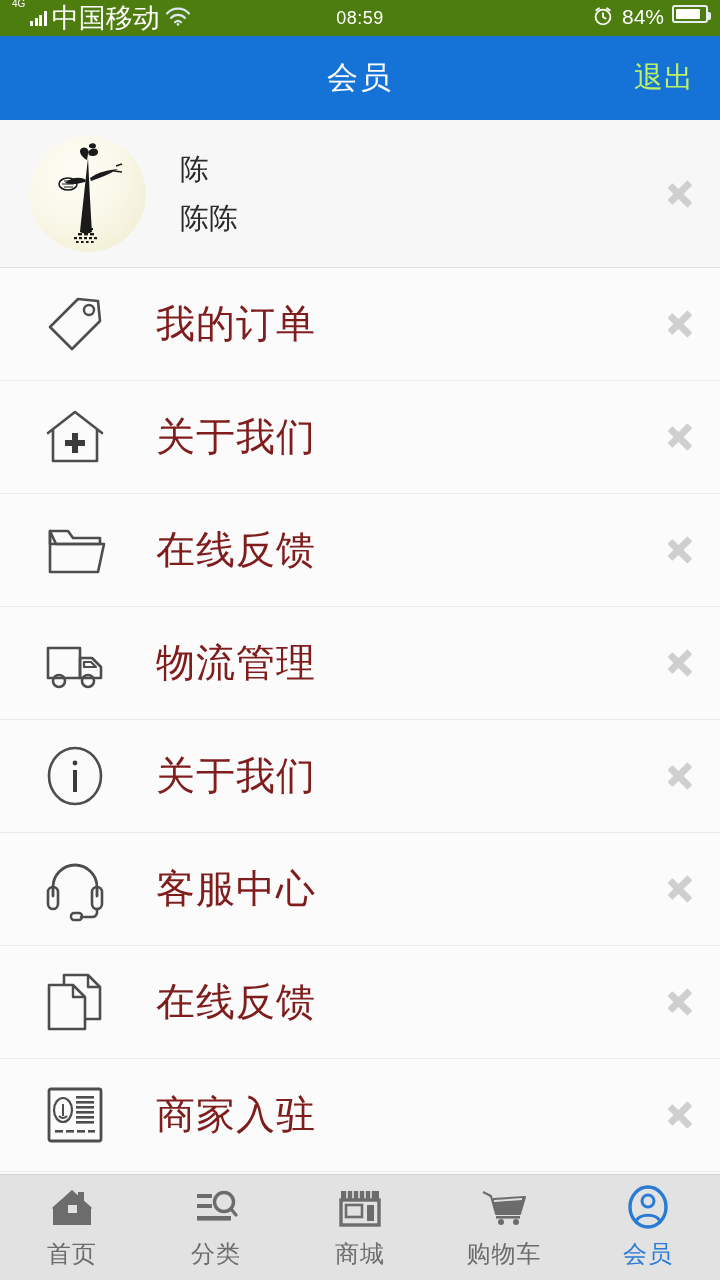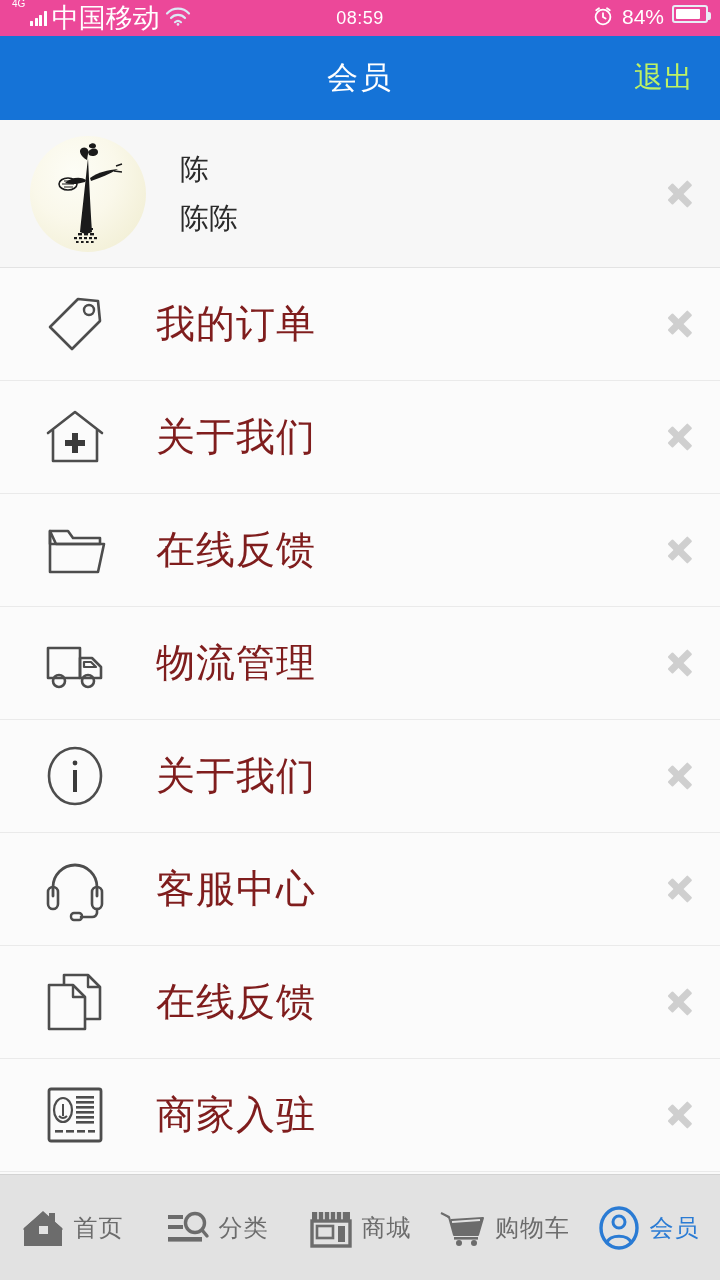--- a/index.html
+++ b/index.html
@@ -7,21 +7,21 @@
   body {
     font-family:"Liberation Sans","DejaVu Sans",sans-serif;
     background:#f7f7f7;
     overflow:hidden;
     -webkit-font-smoothing:antialiased;
   }
   .phone { position:relative; width:720px; height:1280px; background:#fafafa; display:flex; flex-direction:column; }
 
   
   .statusbar {
-    height:36px; background:#ec4899; color:#fff;
+    height:36px; background:#4d7c0f; color:#fff;
     display:flex; align-items:center; padding:0 12px;
     font-size:21px; position:relative; flex:none;
   }
   .sb-left { display:flex; align-items:center; gap:5px; }
   .sb-right { display:flex; align-items:flex-start; gap:8px; margin-left:auto; }
   .sb-center {
     position:absolute; left:0; right:0; top:0; bottom:0;
     display:flex; align-items:center; justify-content:center;
     font-size:18px; letter-spacing:.5px; pointer-events:none;
   }
@@ -97,21 +97,21 @@
   .m-icon { width:70px; height:70px; flex:none; display:flex; align-items:center; justify-content:center; }
   .m-icon svg { display:block; }
   .m-label { margin-left:46px; font-size:39px; color:#7f1d1d; letter-spacing:1px; }
 
   
   .tabbar {
     height:106px; flex:none; background:#e2e2e2;
     display:flex; align-items:stretch; border-top:1px solid #d3d3d3;
   }
   .tab {
-    flex:1; display:flex; flex-direction:row; align-items:center; justify-content:center; gap:9px;
+    flex:1; display:flex; flex-direction:column; align-items:center; justify-content:center; gap:9px;
   }
   .tab .t-ic { height:44px; display:flex; align-items:flex-end; justify-content:center; }
   .tab .t-lb { font-size:24px; color:#6c6c6c; letter-spacing:1px; }
   .tab.active .t-lb { color:#2a7bd4; }
 </style>
 </head>
 <body>
 
 <div class="phone">
 

